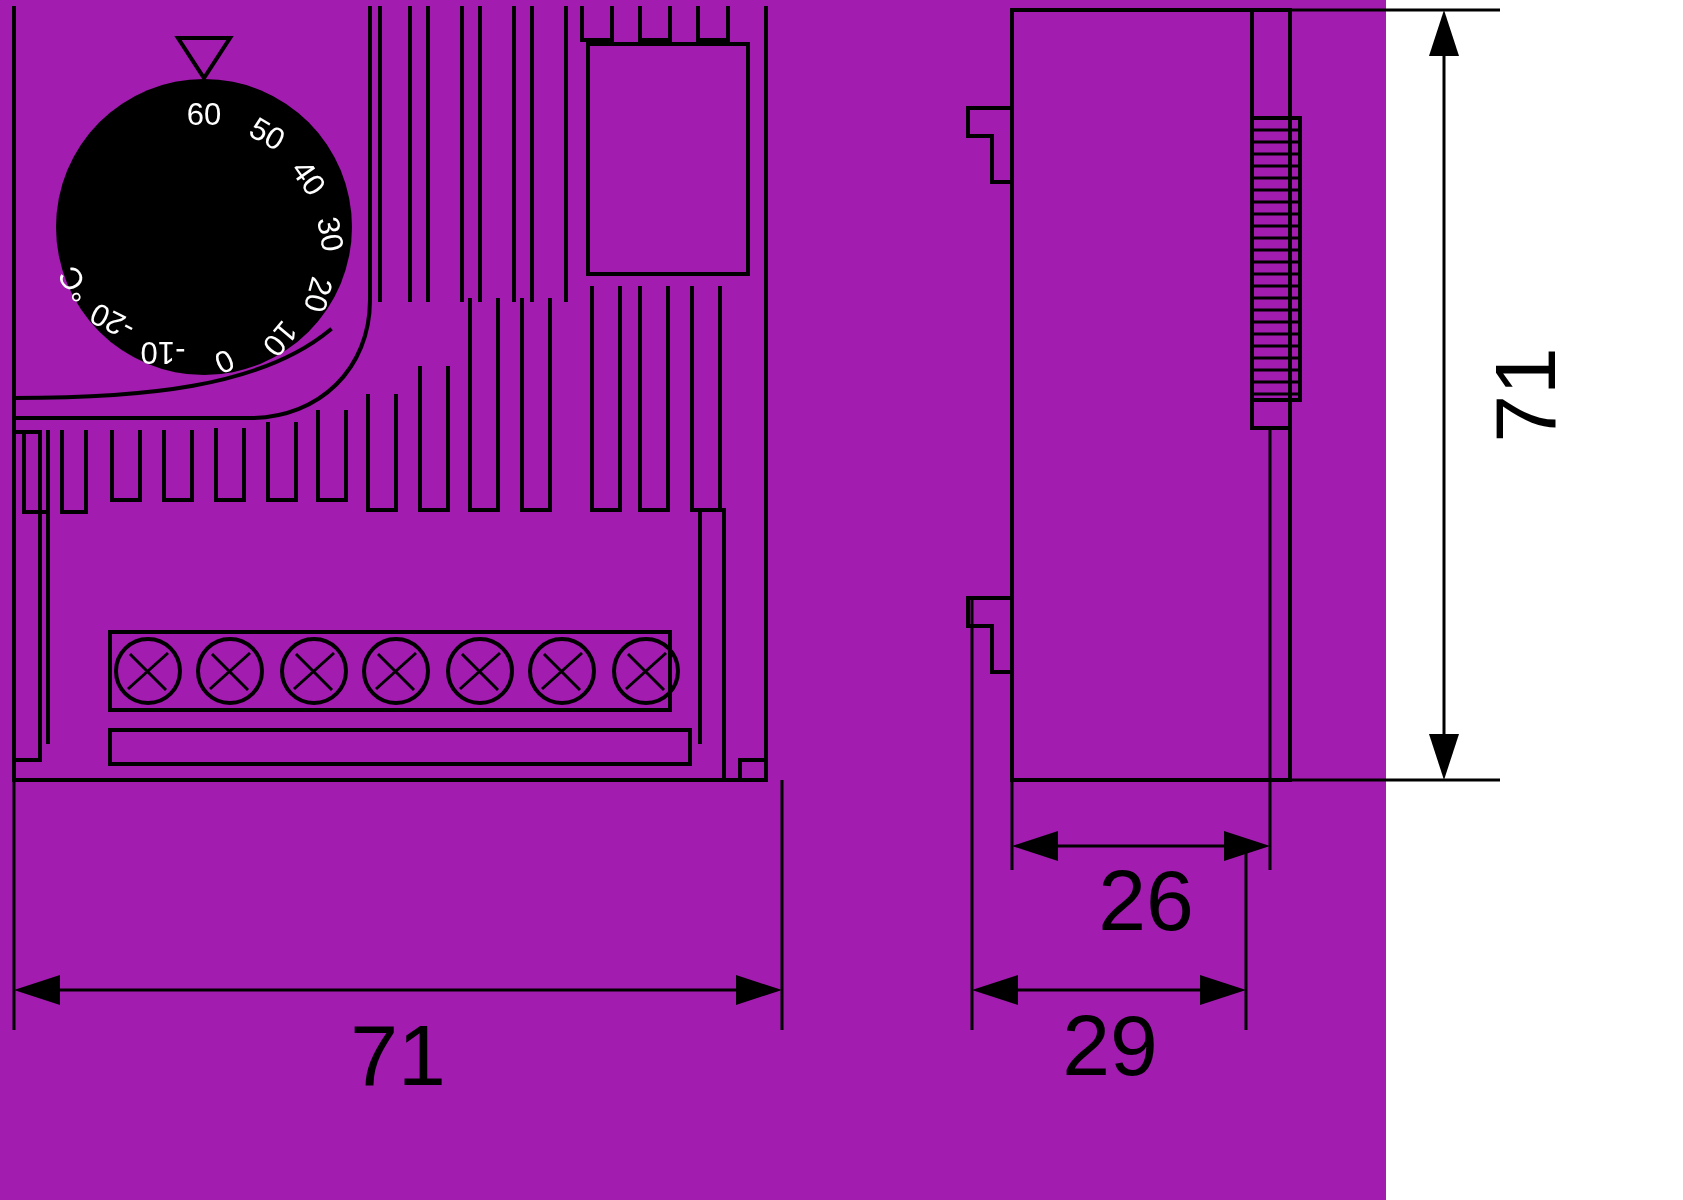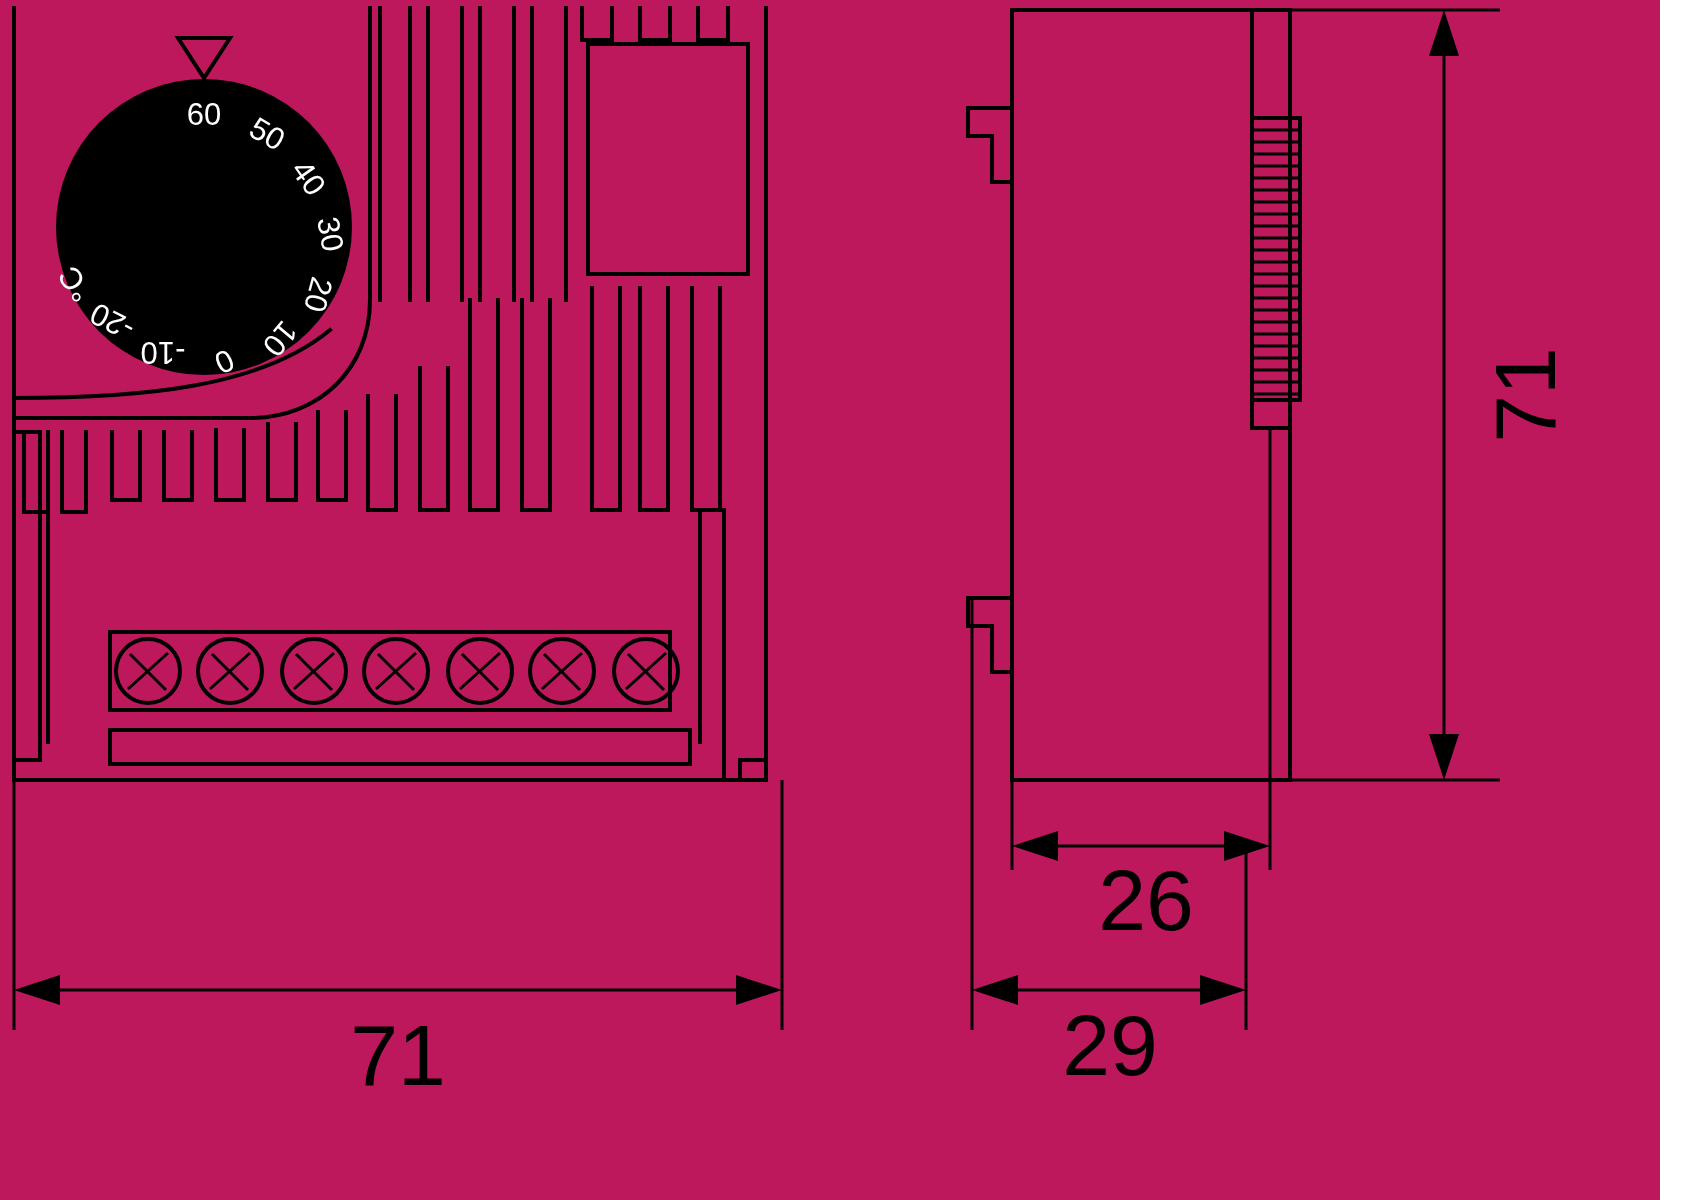--- a/index.html
+++ b/index.html
@@ -8,23 +8,23 @@
     background: #ffffff;
   }
   body {
     width: 1683px;
     height: 1200px;
     overflow: hidden;
     font-family: "Liberation Sans", sans-serif;
   }
   #canvas {
     position: relative;
-    width: 1660px;
+    width: 1386px;
     height: 1200px;
-    background: #be185d;
+    background: #a21caf;
   }
   svg.drawing {
     position: absolute;
     top: 0;
     left: 0;
     width: 1683px;
     height: 1200px;
   }
   .ln {
     stroke: #000000;

